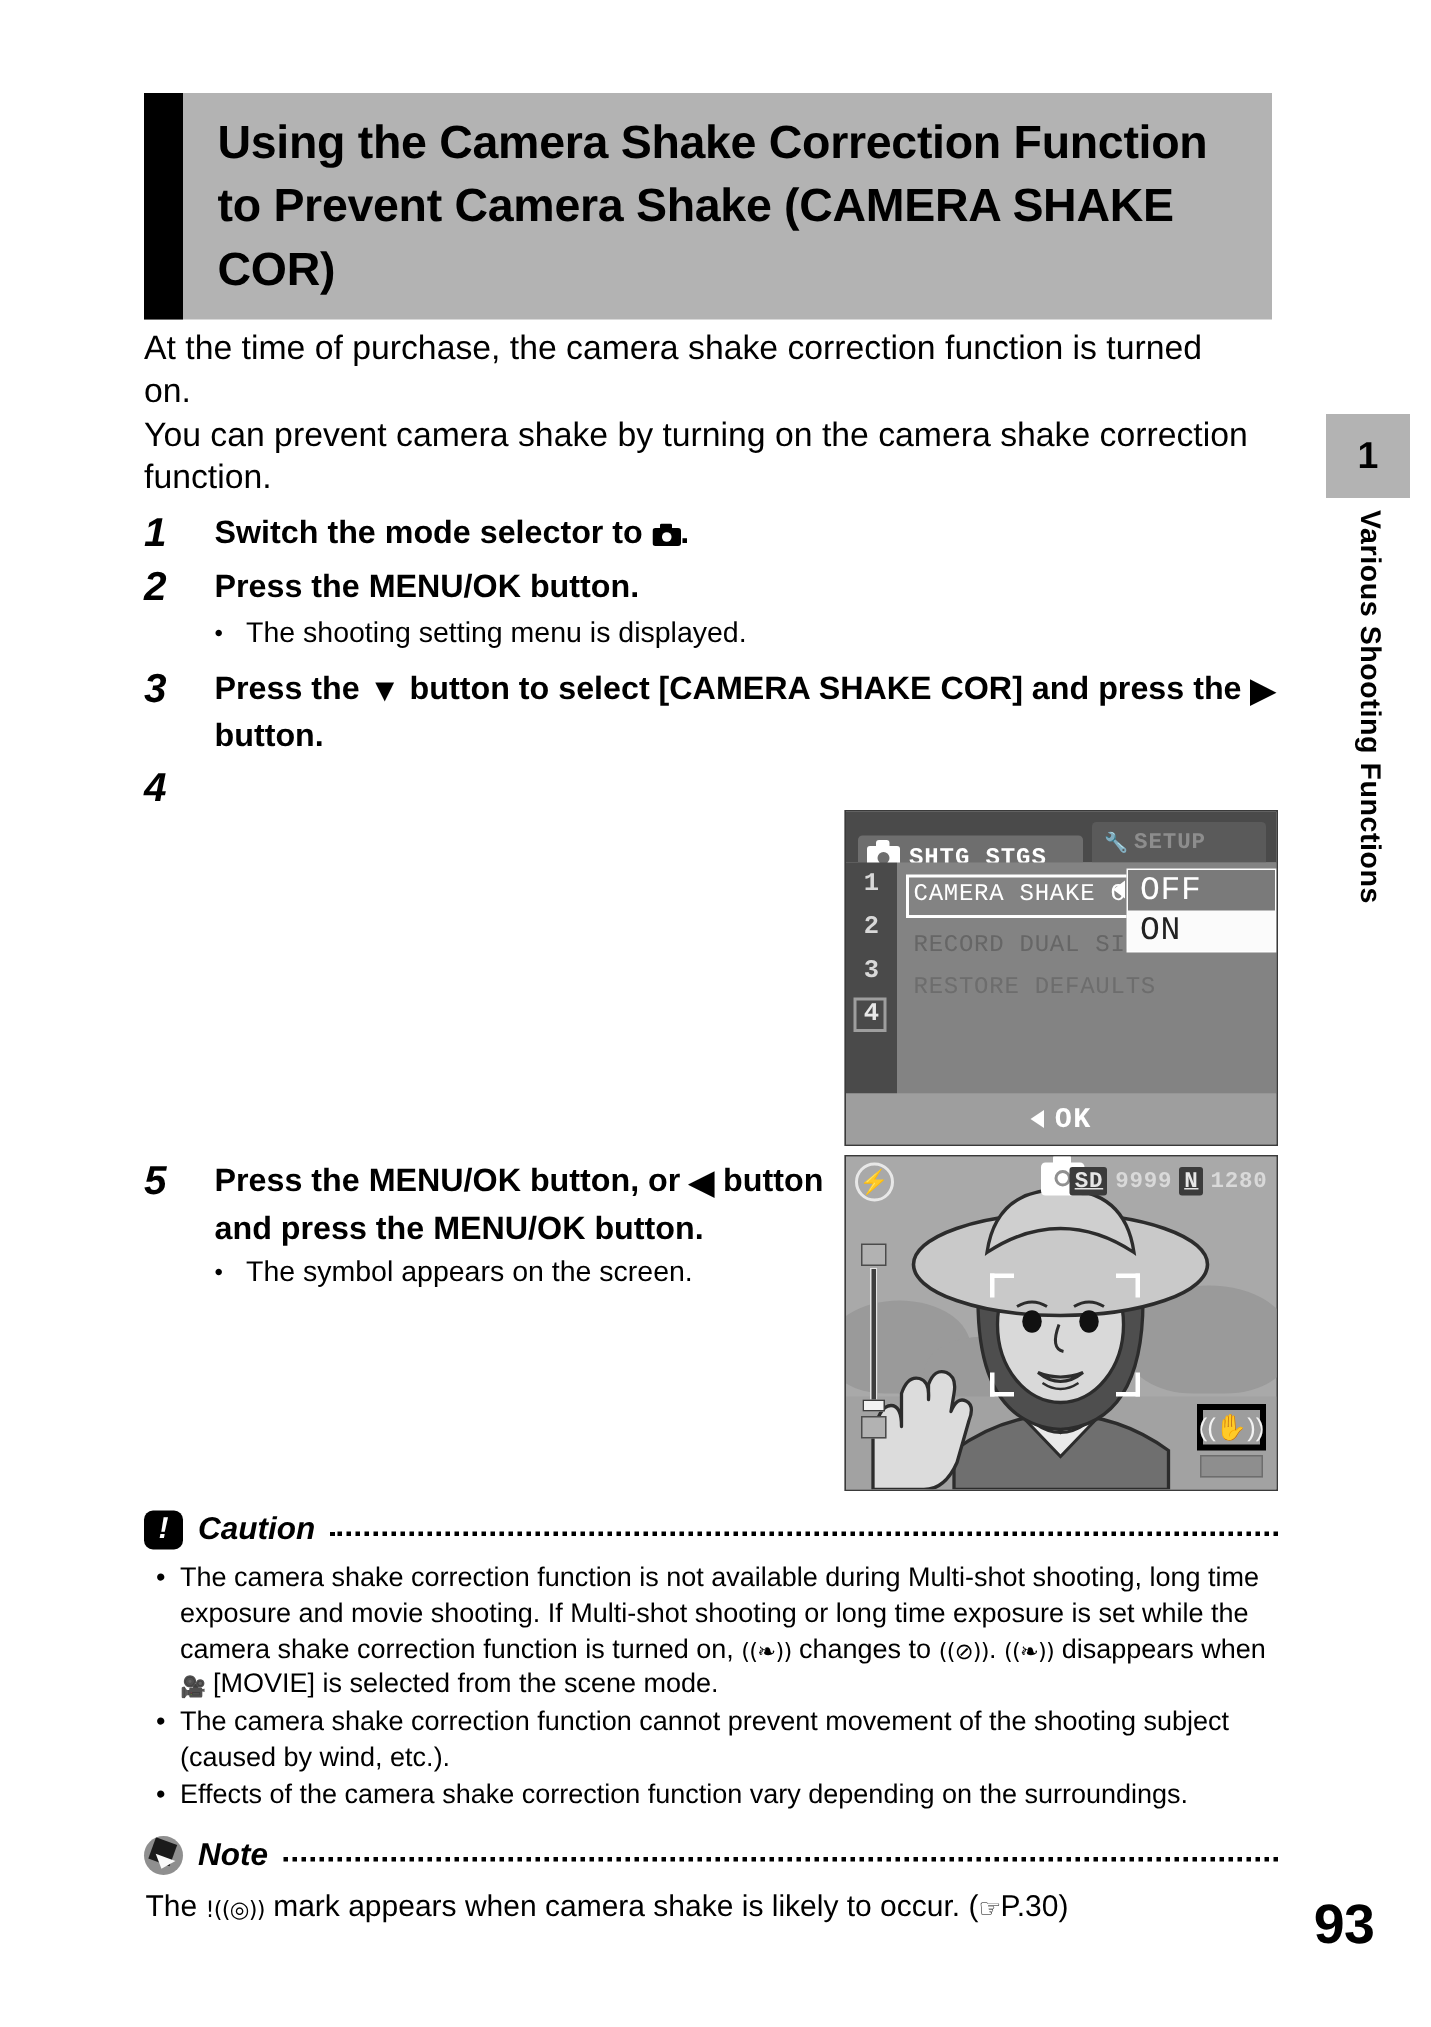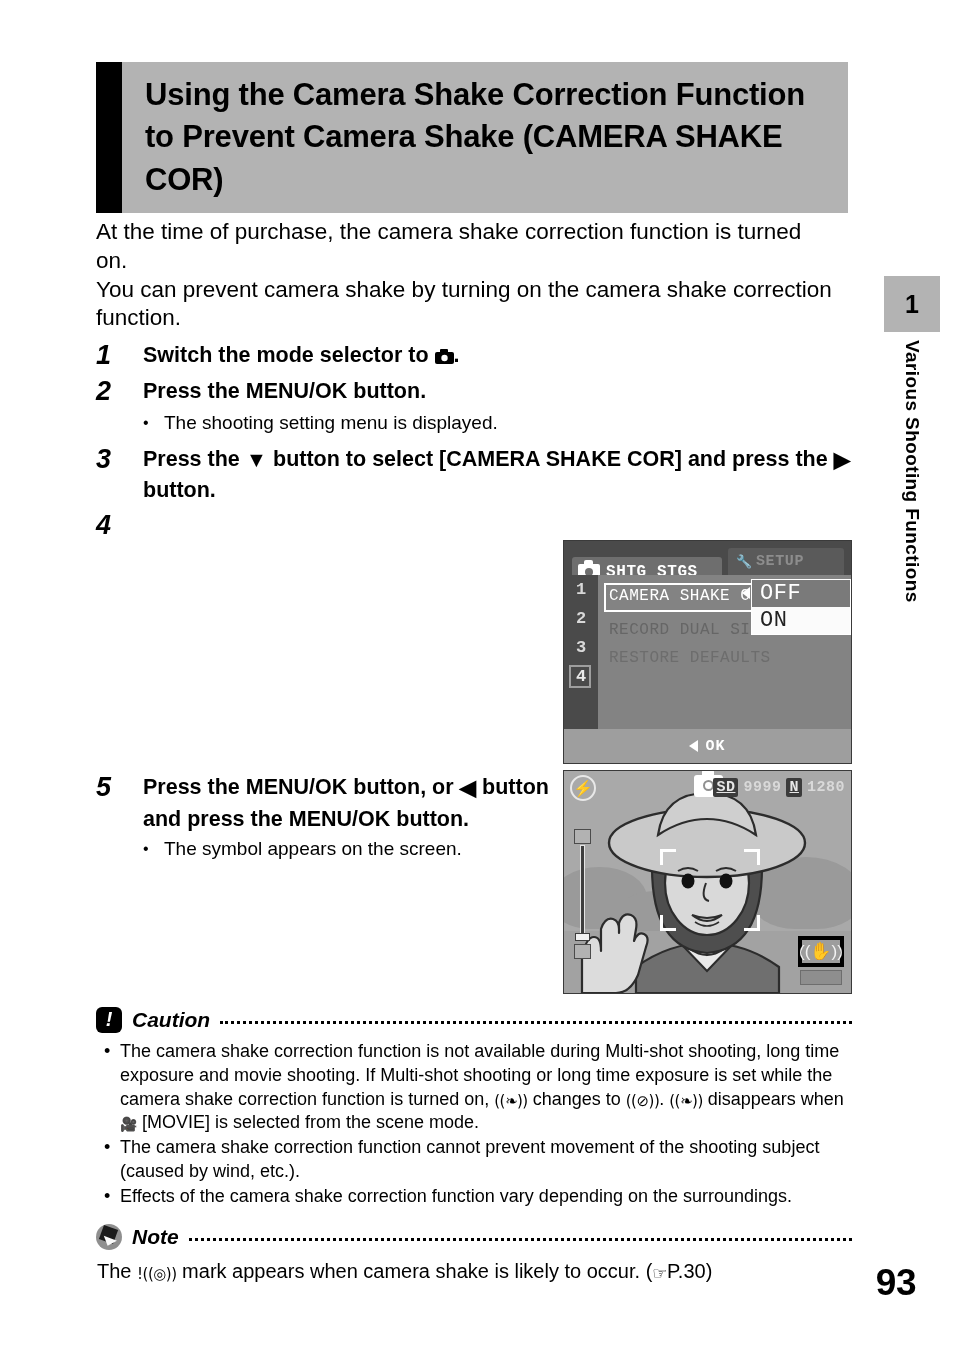--- a/index.html
+++ b/index.html
@@ -207,21 +207,21 @@
     border-bottom: 6px solid transparent; border-right: 8px solid #fff;
   }
 
   .menu-footer {
     position: absolute; left:0; right:0; bottom:0; height: 34px;
     background: #9e9e9e;
     display: flex; align-items: center; justify-content: center; gap: 7px;
   }
   .menu-footer .ok {
     font-family: "Liberation Mono", monospace;
-    font-size: 15px; font-weight: bold; color: #fff; letter-spacing: 1px;
+    font-size: 19px; font-weight: bold; color: #fff; letter-spacing: 1px;
   }
   .footer-caret {
     width: 0; height: 0; border-top: 6px solid transparent;
     border-bottom: 6px solid transparent; border-right: 9px solid #fff;
   }
 
   
   .vf-bg { position:absolute; inset:0; background:#a9a9a9; }
   .vf-bush {
     position:absolute; background:#9a9a9a; border-radius: 50% 50% 40% 40%;

